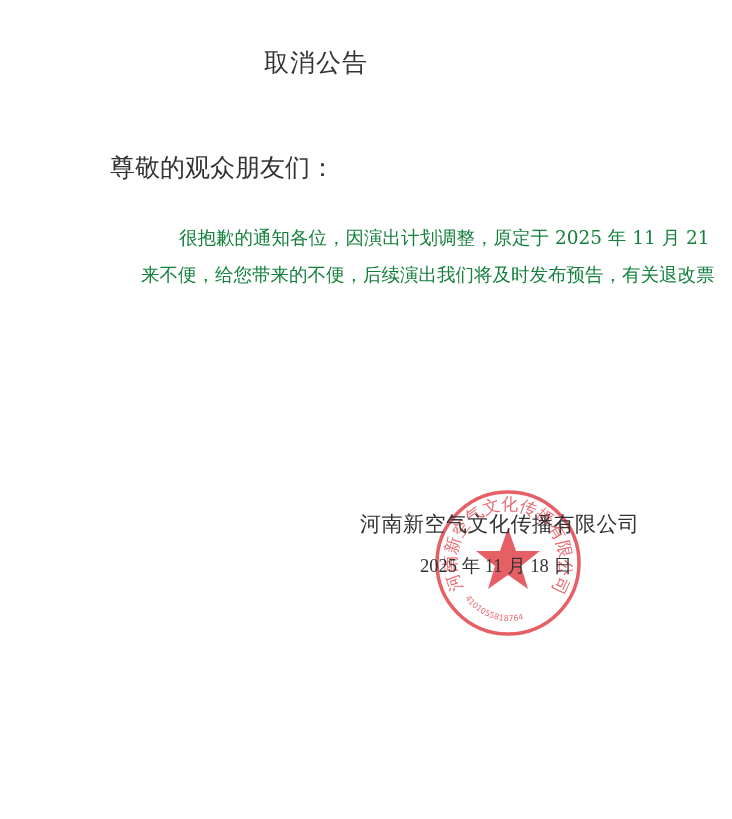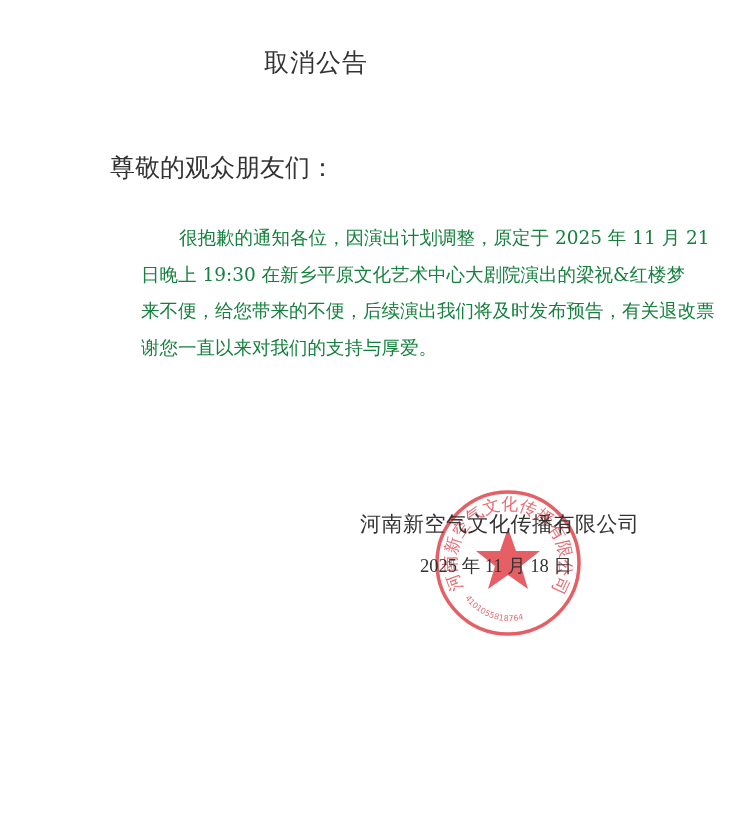--- a/index.html
+++ b/index.html
@@ -14,23 +14,21 @@
   .seal { position:absolute; top:488px; left:433px; width:150px; height:150px; }
 </style>
 </head>
 <body>
 
 <div class="title">取消公告</div>
 <div class="salutation">尊敬的观众朋友们：</div>
 
 <div class="body-text">
   <div class="body-line indent">很抱歉的通知各位，因演出计划调整，原定于 2025 年 11 月 21</div>
-  <div class="body-line">日晚上 19:30 在新乡平原文化艺术中心大剧院演出的梁祝&amp;红楼梦</div>
   <div class="body-line">来不便，给您带来的不便，后续演出我们将及时发布预告，有关退改票</div>
-  <div class="body-line">谢您一直以来对我们的支持与厚爱。</div>
 </div>
 
 <svg class="seal" viewBox="0 0 150 150">
   <defs>
     <path id="sealArc" d="M 30 100 A 52 52 0 1 1 122 96"></path>
     <path id="numArc" d="M 32 110 A 55 55 0 0 0 120 112"></path>
   </defs>
   <circle cx="75" cy="75" r="71" fill="none" stroke="#e0373f" stroke-width="3.5" opacity="0.8"></circle>
   <polygon points="75,40 83,63 107,63 88,78 95,101 75,87 55,101 62,78 43,63 67,63" fill="#e0373f" opacity="0.8"></polygon>
   <text font-family="DejaVu Sans, sans-serif" font-size="17" fill="#e0373f" opacity="0.75">

